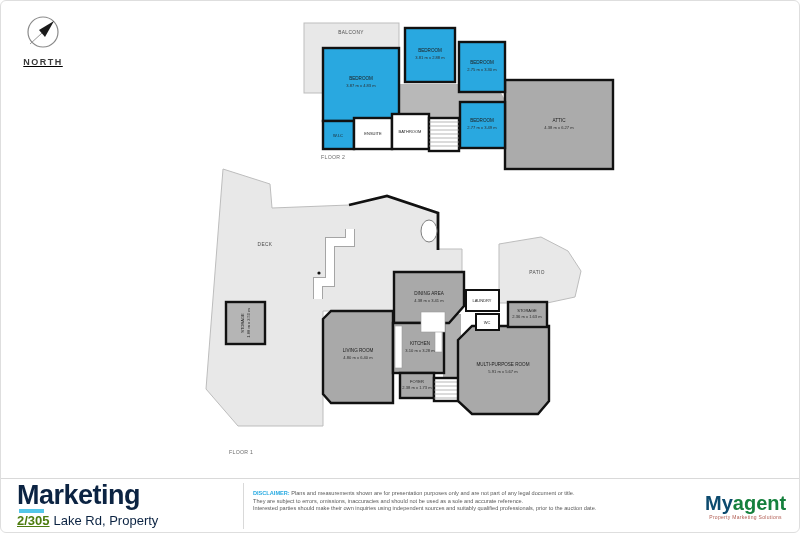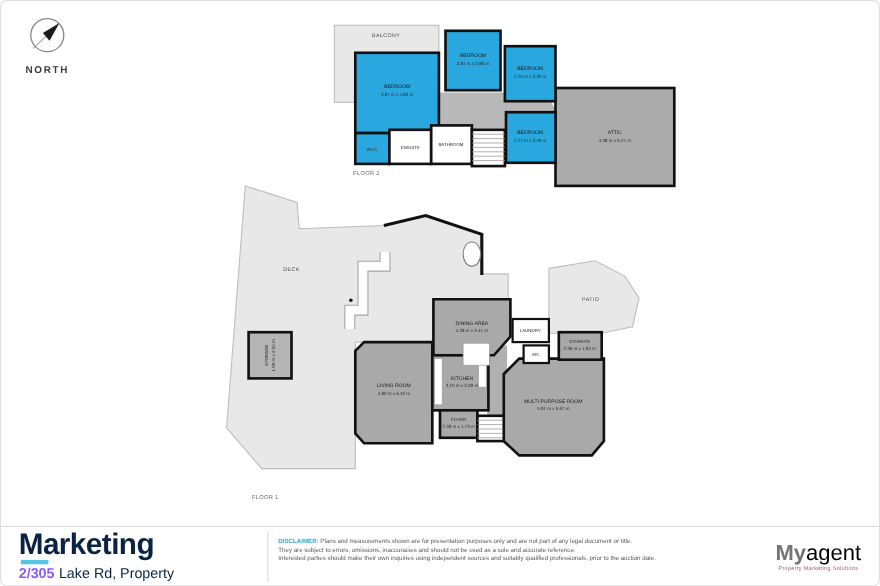--- a/index.html
+++ b/index.html
@@ -1,45 +1,45 @@
 <!DOCTYPE html>
 <html><head>
 <meta charset="utf-8">
 <style>
   html,body{margin:0;padding:0;background:#fff;}
   body{font-family:"Liberation Sans",sans-serif;}
   .page{position:relative;width:798px;height:531px;background:#fff;border:1px solid #dedede;border-radius:6px;overflow:hidden;}
 
   
-  .north{position:absolute;left:12px;top:12px;width:60px;text-align:center;}
+  .north{position:absolute;left:12px;top:12px;width:60px;text-align:center;text-decoration:underline;}
   .north-label{font-size:9px;font-weight:700;letter-spacing:1.5px;color:#3a3a3a;margin-top:2px;}
 
   
   .plan2{position:absolute;left:300px;top:15px;}
   .plan1{position:absolute;left:200px;top:165px;}
   svg text{font-family:"Liberation Sans",sans-serif;}
   .room-name{font-size:4.6px;fill:#1d1d1d;}
   .room-dims{font-size:4.1px;fill:#2e2e2e;}
   .room-name-sm{font-size:4px;fill:#1d1d1d;}
   .area-label{font-size:4.8px;fill:#4a4a4a;letter-spacing:.4px;}
   .floor-label{font-size:5.2px;fill:#6a6a6a;letter-spacing:.3px;}
 
   
   .footer-rule{position:absolute;left:0;right:0;top:477px;height:1px;background:#d9d9d9;}
   .brand{position:absolute;left:16px;top:479px;font-size:27px;font-weight:700;color:#0b2342;letter-spacing:-.5px;}
   .brand-underline{position:absolute;left:18px;top:508px;width:25px;height:4px;background:#54c6e8;}
   .address{position:absolute;left:16px;top:512px;font-size:13px;color:#0b2342;}
-  .address .num{color:#8b5cf6;font-weight:700;margin-right:4px;}
+  .address .num{color:#4d7c0f;font-weight:700;margin-right:4px;text-decoration:underline;}
   .footer-divider{position:absolute;left:242px;top:482px;width:1px;height:46px;background:#d9d9d9;}
   .disclaimer{position:absolute;left:252px;top:489px;width:356px;font-size:5.6px;line-height:7.6px;color:#5a5a5a;}
   .disclaimer .dlabel{color:#29abe2;font-weight:700;}
   .agency{position:absolute;left:704px;top:492px;}
   .agency-name{font-size:20px;line-height:20px;}
-  .agency-name .a1{color:#737373;font-weight:700;}
-  .agency-name .a2{color:#000000;font-weight:400;margin-top:40px;}
+  .agency-name .a1{color:#0c4a6e;font-weight:700;}
+  .agency-name .a2{color:#15803d;font-weight:700;margin-top:40px;}
   .agency-tagline{font-size:5px;color:#b05a50;letter-spacing:.3px;margin-top:1px;text-align:center;}
 </style>
 </head>
 <body>
 
 <div class="page">
 
   <div class="north">
     <svg width="38" height="38" viewBox="0 0 38 38">
       <circle cx="19" cy="19" r="15" fill="none" stroke="#8a8a8a" stroke-width="1.2"></circle>

